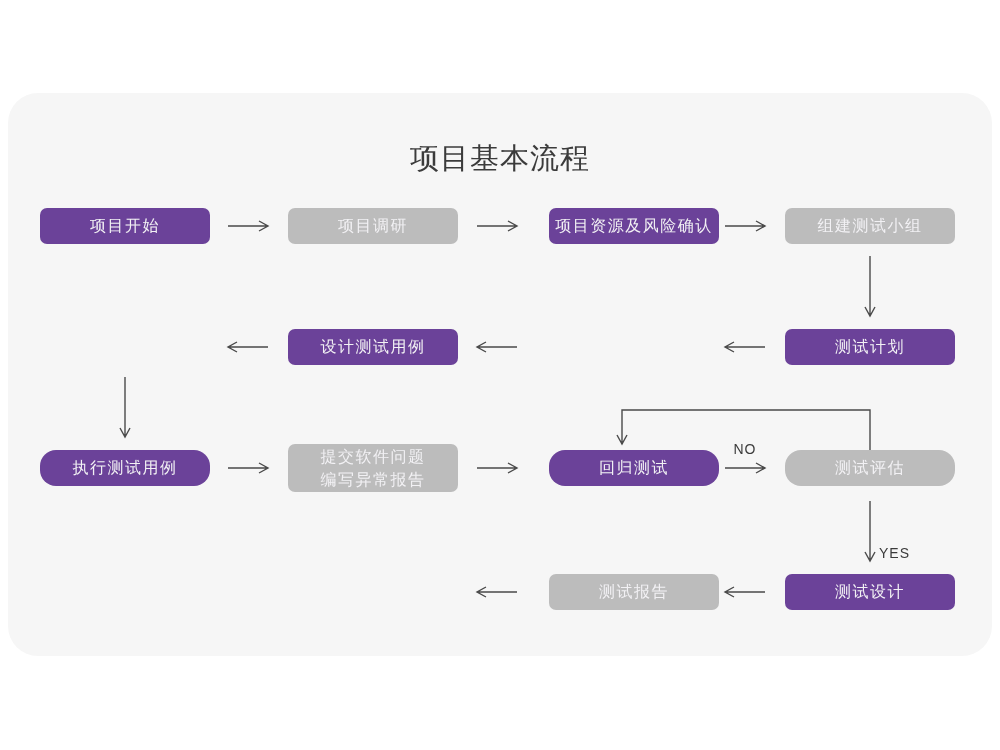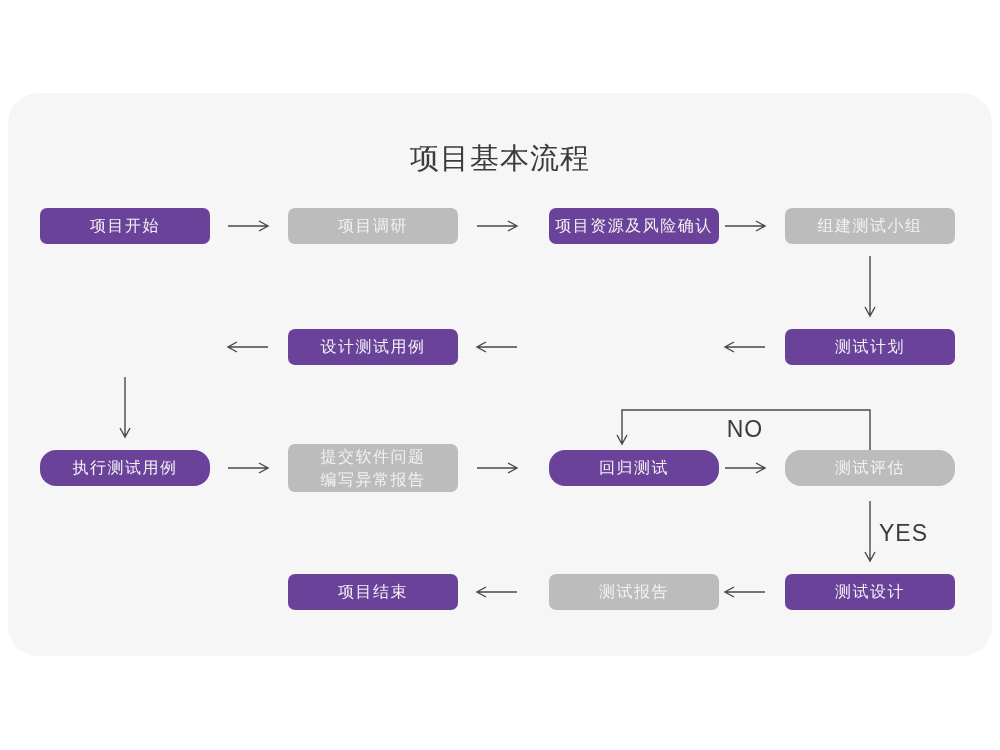--- a/index.html
+++ b/index.html
@@ -67,23 +67,24 @@
     top: 0;
     pointer-events: none;
   }
   svg.arrows path {
     fill: none;
     stroke: var(--arrow, #4a4a4a);
     stroke-width: 1.4;
   }
   .branch-label {
     position: absolute;
-    font-size: 23px;
+    font-size: 14px;
     letter-spacing: 1px;
     color: var(--title-text, #3b3b3b);
+    margin-top: 25px;
   }
   .branch-label.no  { left: 700px; top: 416px; width: 90px; text-align: center; }
   .branch-label.yes { left: 879px; top: 520px; }
 </style>
 </head>
 <body>
 
 <div class="stage">
 
   <div class="card"></div>
@@ -99,21 +100,20 @@
   <div class="node purple c2 r2">设计测试用例</div>
 
   <div class="node purple c1 r3">执行测试用例</div>
   <div class="node gray   c2 tall">提交软件问题
 编写异常报告</div>
   <div class="node purple c3 r3">回归测试</div>
   <div class="node gray   c4 r3">测试评估</div>
 
   <div class="node purple c4 r4">测试设计</div>
   <div class="node gray   c3 r4">测试报告</div>
-  <div class="node purple c2 r4">项目结束</div>
 
   <div class="branch-label no">NO</div>
   <div class="branch-label yes">YES</div>
 
   <svg class="arrows" width="1000" height="750" viewBox="0 0 1000 750">
 
     <path d="M228 226 H268 M259 221 L268 226 L259 231"></path>
     <path d="M477 226 H517 M508 221 L517 226 L508 231"></path>
     <path d="M725 226 H765 M756 221 L765 226 L756 231"></path>
 

